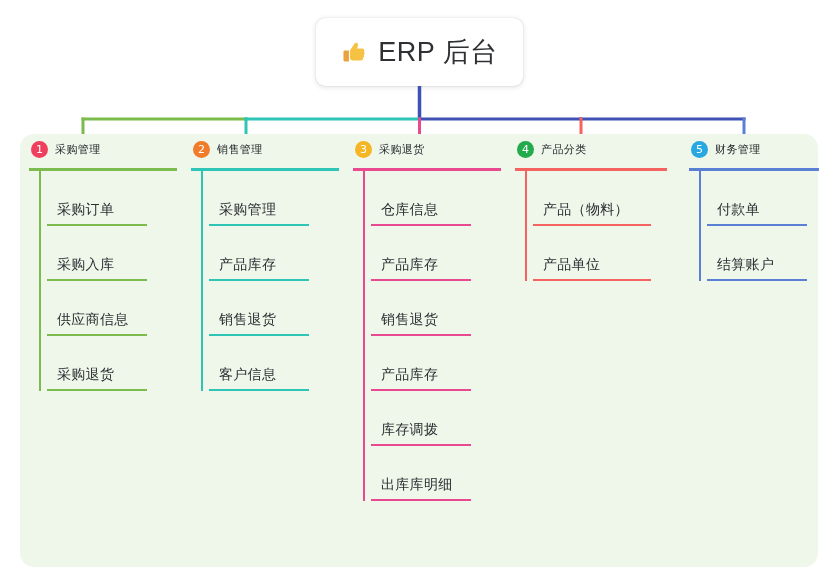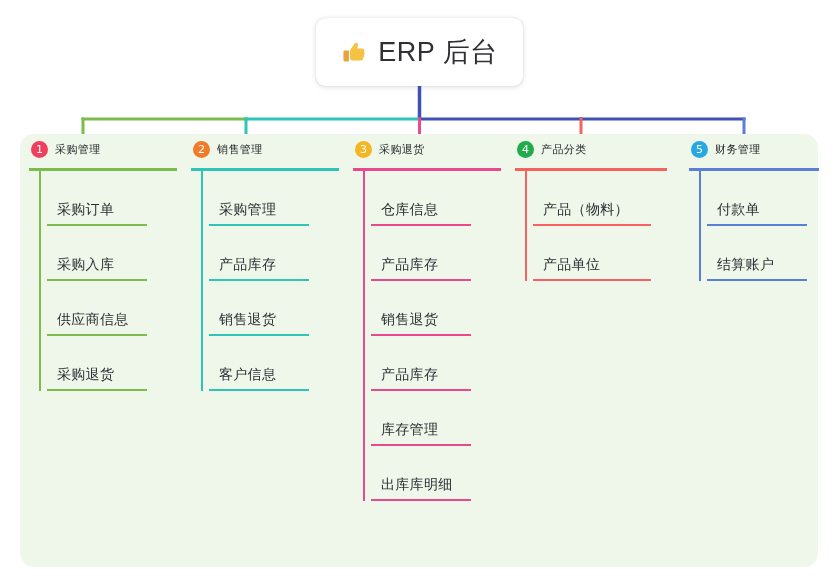--- a/index.html
+++ b/index.html
@@ -234,21 +234,21 @@
         </div>
         <div class="item">
           <div class="item-label">销售退货</div>
           <div class="item-rule" style="background: rgb(232, 73, 143); width: 100px;"></div>
         </div>
         <div class="item">
           <div class="item-label">产品库存</div>
           <div class="item-rule" style="background: rgb(232, 73, 143); width: 100px;"></div>
         </div>
         <div class="item">
-          <div class="item-label">库存管理</div>
+          <div class="item-label">库存调拨</div>
           <div class="item-rule" style="background: rgb(232, 73, 143); width: 100px;"></div>
         </div>
         <div class="item">
           <div class="item-label">出库库明细</div>
           <div class="item-rule" style="background: rgb(232, 73, 143); width: 100px;"></div>
         </div>
       </div>
     </div>
     <div class="column" style="left: 495px; width: 152px;">
       <div class="col-header">

